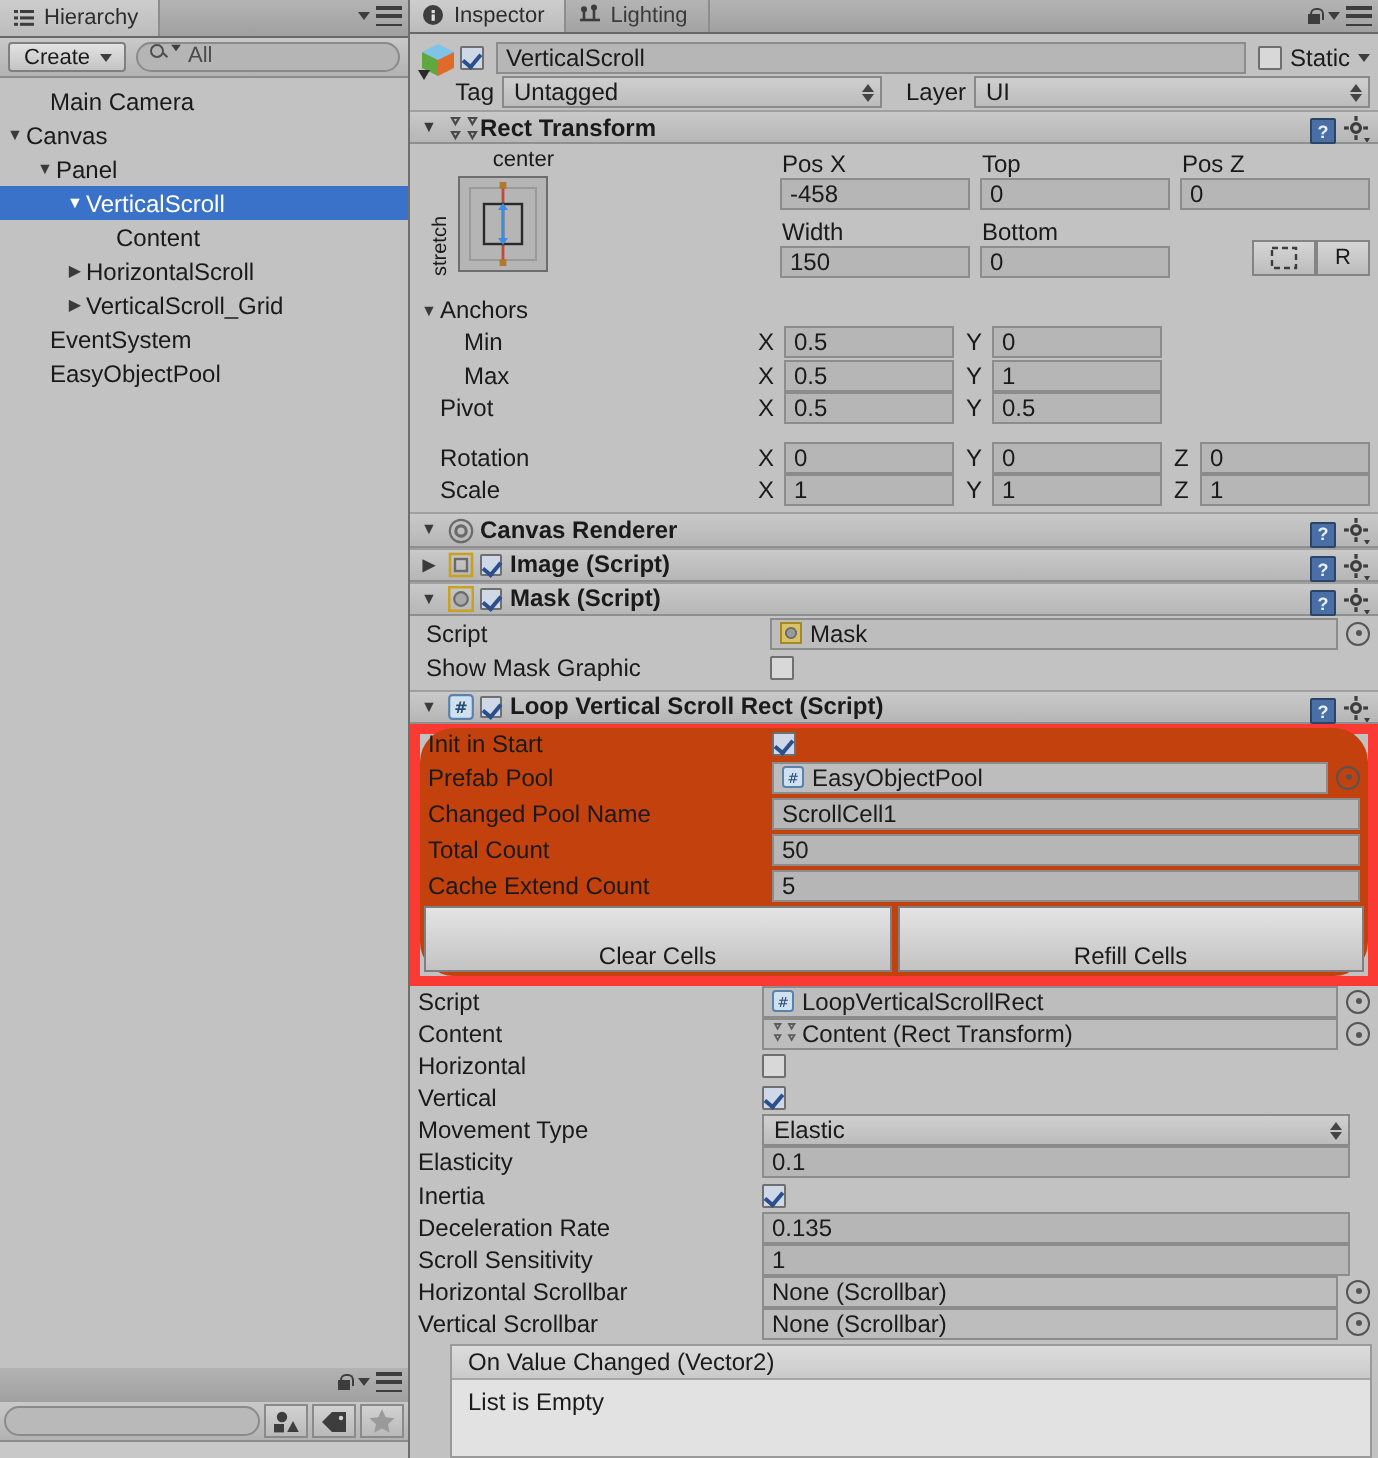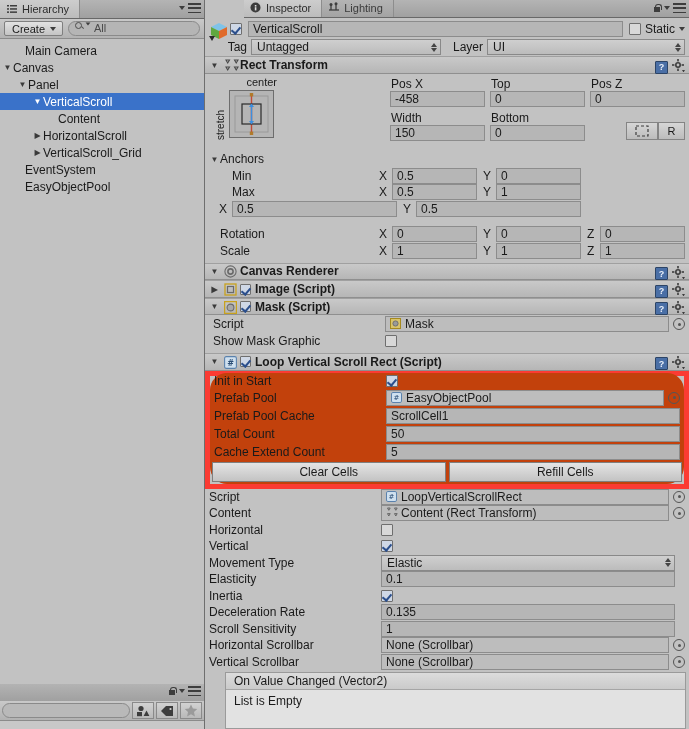--- a/index.html
+++ b/index.html
@@ -83,21 +83,21 @@
     width:22px;height:17px; background:linear-gradient(#d2d2d2,#b9b9b9); border:1px solid #8a8a8a;
     display:flex;align-items:center;justify-content:center;
   }
   #proj-body{ height:8px; background:#c8c8c8; }
 
   
   #inspector{
     position:absolute; left:205px; top:0; width:484px; height:729px;
     background:#c2c2c2; display:flex; flex-direction:column; overflow:hidden;
   }
-  #insp-tabbar{ position:relative;margin-left:39px; }
+  #insp-tabbar{ position:relative; }
   .unity-cube{
     width:15px;height:15px;position:relative;
   }
   .cube-svg{ display:block; }
 
   
   #obj-header{
     height:22px; display:flex; align-items:center; gap:6px; padding:3px 4px 0 4px;
     background:#c2c2c2;
   }
@@ -190,22 +190,22 @@
   }
 
   
   #highlight{
     position:relative;
     border:5px solid #fb3b33;
   }
   .hl-inner{ background:#c2410c;border-radius:17px; }
   .btnrow{ display:flex; gap:3px; padding:1px 2px 2px 2px;}
   .ubtn{
-    flex:1; height:20px; background:linear-gradient(#e4e4e4,#c3c3c3);
-    border:1px solid #7f7f7f; display:flex;align-items:center;justify-content:center;
+    flex:1; height:33px; background:linear-gradient(#e4e4e4,#c3c3c3);
+    border:1px solid #7f7f7f; display:flex;align-items:flex-end;justify-content:center;
     font-size:12px;
   }
 
   .eventbox{ margin:2px 3px 0 20px; border:1px solid #9a9a9a; background:#cfcfcf;}
   .event-head{ height:17px; background:linear-gradient(#dcdcdc,#cacaca); border-bottom:1px solid #a5a5a5;
                display:flex;align-items:center;padding:0 8px; font-size:12px;}
   .event-body{ height:38px; background:#e2e2e2; padding:4px 8px; font-size:12px; }
 </style>
 </head>
 <body>
@@ -527,20 +527,21 @@
         <span class="xyzc">
             <span class="ax">Y</span>
           <span class="vfield">
               <span>1</span>
             </span>
           </span>
         <span style="width:98px"></span>
       </span>
     </div>
     <div class="prow">
+      <span class="plabel" style="padding-left:1px">Pivot</span>
       <span class="xyz">
         <span class="xyzc">
             <span class="ax">X</span>
           <span class="vfield">
               <span>0.5</span>
             </span>
           </span>
         <span class="xyzc">
             <span class="ax">Y</span>
           <span class="vfield">
@@ -740,21 +741,21 @@
                   <rect x="0.5" y="0.5" width="10" height="10" rx="1.4" fill="#cfe0ef" stroke="#5b82ad"></rect>
                   <text x="5.5" y="8.4" font-size="7" text-anchor="middle" fill="#2a4d75" font-family="DejaVu Sans">#</text>
                 </svg>
             </span>
             <span>EasyObjectPool</span>
           </span>
           <span class="circ-sel"></span>
         </div>
 
         <div class="prow" style="padding-left:4px">
-          <span class="plabel" style="flex:0 0 172px">Prefab Pool Cache</span>
+          <span class="plabel" style="flex:0 0 172px">Changed Pool Name</span>
           <span class="pfield">
             <span>ScrollCell1</span>
           </span>
         </div>
 
         <div class="prow" style="padding-left:4px">
           <span class="plabel" style="flex:0 0 172px">Total Count</span>
           <span class="pfield">
             <span>50</span>
           </span>

